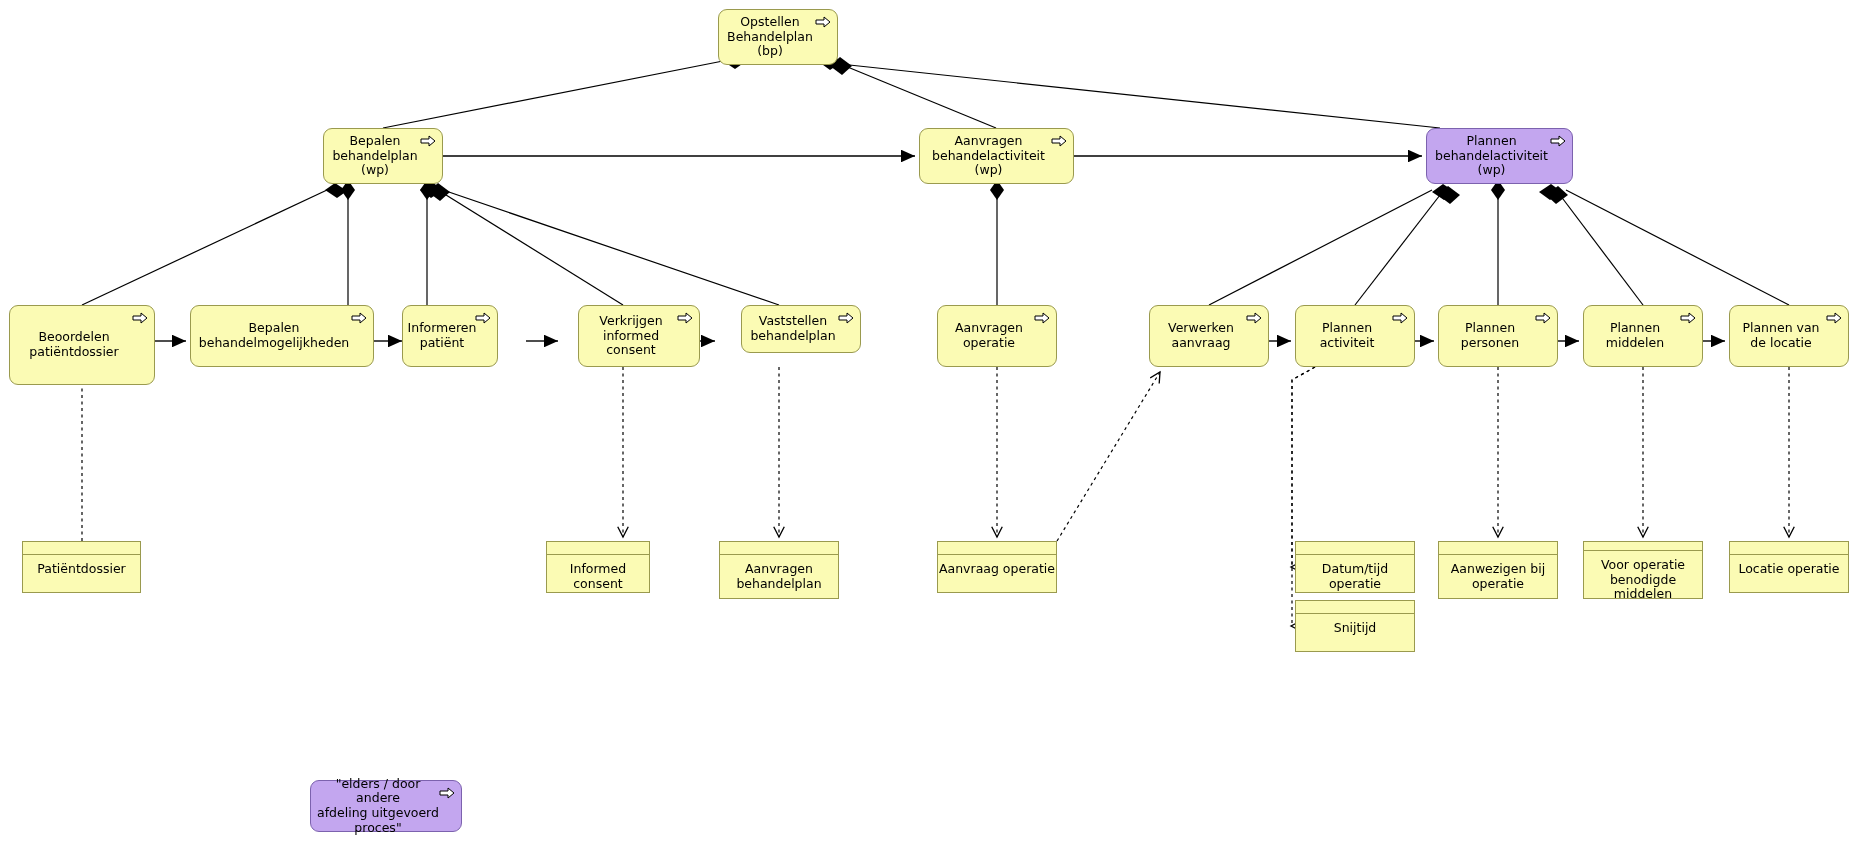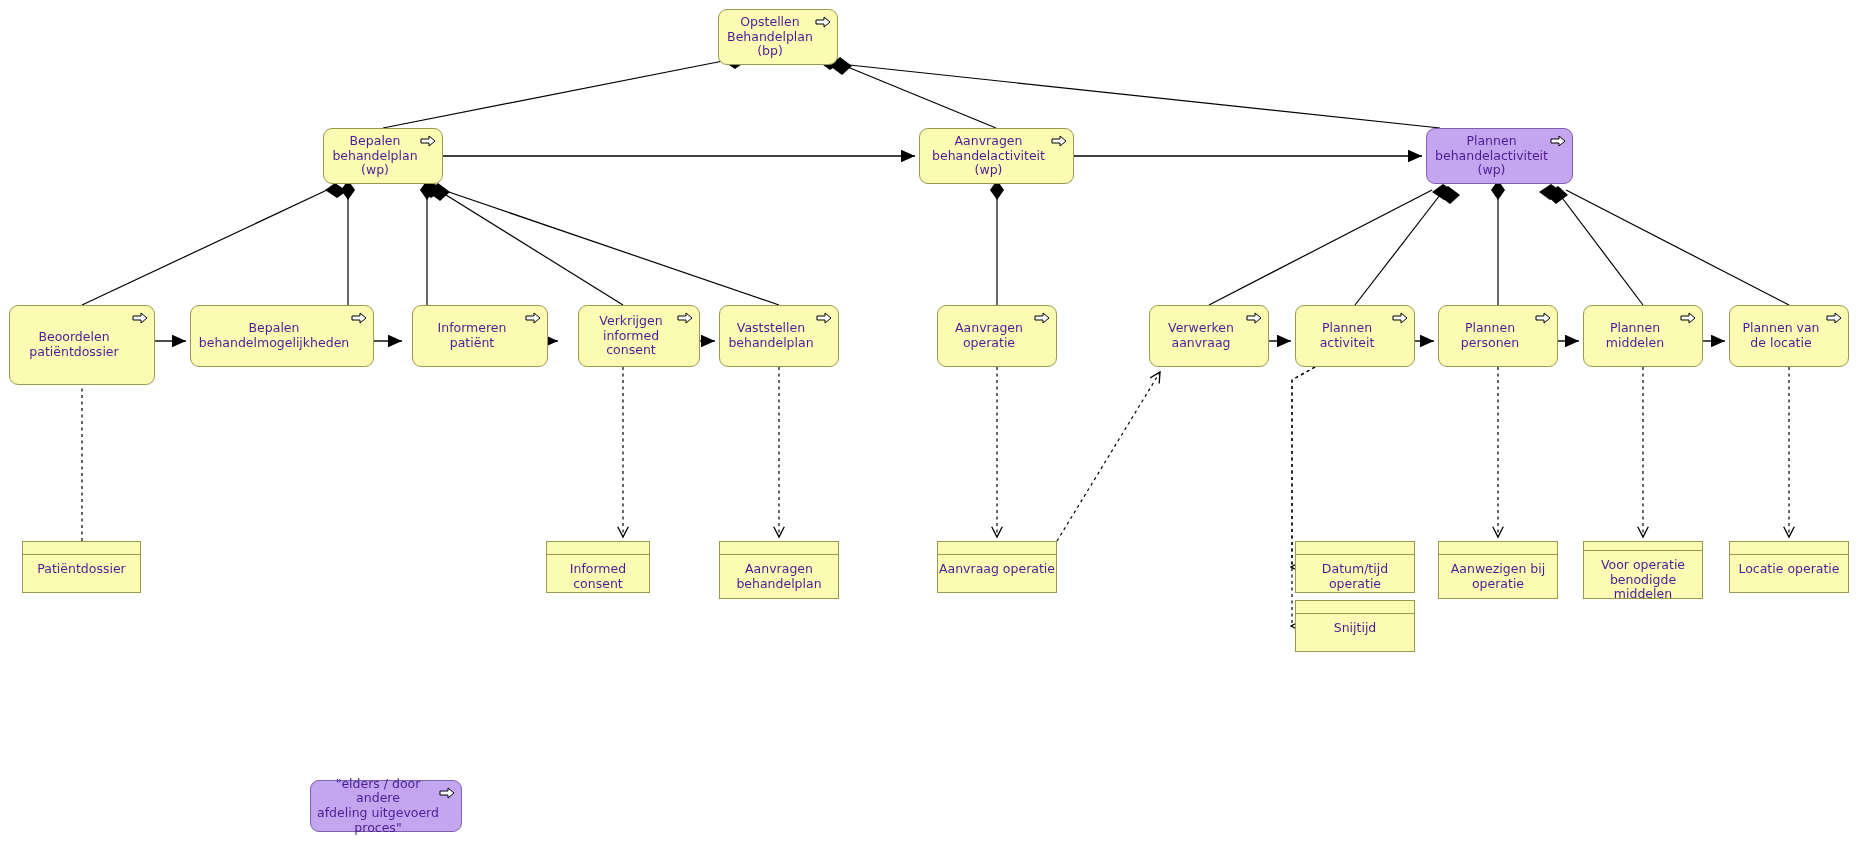--- a/index.html
+++ b/index.html
@@ -1,20 +1,20 @@
 <!DOCTYPE html>
 <html><head>
 <meta charset="utf-8">
 <style>
   html,body{margin:0;padding:0;background:#ffffff;}
   body{font-family:"DejaVu Sans","Liberation Sans",sans-serif;}
   #canvas{position:relative;width:1859px;height:843px;background:#ffffff;overflow:hidden;}
   svg#wires{position:absolute;left:0;top:0;width:1859px;height:843px;pointer-events:none;}
   .node{position:absolute;box-sizing:border-box;display:flex;align-items:center;
-        justify-content:center;text-align:center;line-height:1.18;color:#4c1d95;}
+        justify-content:center;text-align:center;line-height:1.18;color:#000000;}
   .proc{background:#fbfbb4;border:1px solid #9a9a4e;border-radius:9px;font-size:12.5px;}
   .proc.ext{background:#c3a6ef;border:1px solid #7c62ae;}
   .proc .lbl{padding:0 22px 0 6px;white-space:pre-line;}
   .arrowicon{position:absolute;right:6px;top:6px;width:16px;height:12px;}
   .dobj{background:#fbfbb4;border:1px solid #9a9a4e;border-radius:0;font-size:12.5px;
         flex-direction:column;align-items:stretch;}
   .dobj .bar{height:12px;border-bottom:1px solid #9a9a4e;flex:0 0 auto;}
   .dobj .body{flex:1 1 auto;display:flex;align-items:flex-start;justify-content:center;
         padding-top:7px;white-space:pre-line;text-align:center;}
   .legend{background:#c3a6ef;border:1px solid #7c62ae;border-radius:9px;font-size:12.5px;}
@@ -141,36 +141,36 @@
           <path d="M1,4 L9,4 L9,1 L15,6 L9,11 L9,8 L1,8 z" fill="#fff" stroke="#000" stroke-width="1"></path>
         </svg>
       </div>
       <div class="node proc" style="left: 190px; top: 305px; width: 184px; height: 62px;">
         <span class="lbl">Bepalen
 behandelmogelijkheden</span>
         <svg class="arrowicon" viewBox="0 0 16 12">
           <path d="M1,4 L9,4 L9,1 L15,6 L9,11 L9,8 L1,8 z" fill="#fff" stroke="#000" stroke-width="1"></path>
         </svg>
       </div>
-      <div class="node proc" style="left: 412px; top: 305px; width: 136px; height: 62px;">
+      <div class="node proc" style="left: 402px; top: 305px; width: 96px; height: 62px;">
         <span class="lbl">Informeren
 patiënt</span>
         <svg class="arrowicon" viewBox="0 0 16 12">
           <path d="M1,4 L9,4 L9,1 L15,6 L9,11 L9,8 L1,8 z" fill="#fff" stroke="#000" stroke-width="1"></path>
         </svg>
       </div>
       <div class="node proc" style="left: 578px; top: 305px; width: 122px; height: 62px;">
         <span class="lbl">Verkrijgen
 informed
 consent</span>
         <svg class="arrowicon" viewBox="0 0 16 12">
           <path d="M1,4 L9,4 L9,1 L15,6 L9,11 L9,8 L1,8 z" fill="#fff" stroke="#000" stroke-width="1"></path>
         </svg>
       </div>
-      <div class="node proc" style="left: 719px; top: 305px; width: 120px; height: 62px;">
+      <div class="node proc" style="left: 741px; top: 305px; width: 120px; height: 48px;">
         <span class="lbl">Vaststellen
 behandelplan</span>
         <svg class="arrowicon" viewBox="0 0 16 12">
           <path d="M1,4 L9,4 L9,1 L15,6 L9,11 L9,8 L1,8 z" fill="#fff" stroke="#000" stroke-width="1"></path>
         </svg>
       </div>
       <div class="node proc" style="left: 937px; top: 305px; width: 120px; height: 62px;">
         <span class="lbl">Aanvragen
 operatie</span>
         <svg class="arrowicon" viewBox="0 0 16 12">

